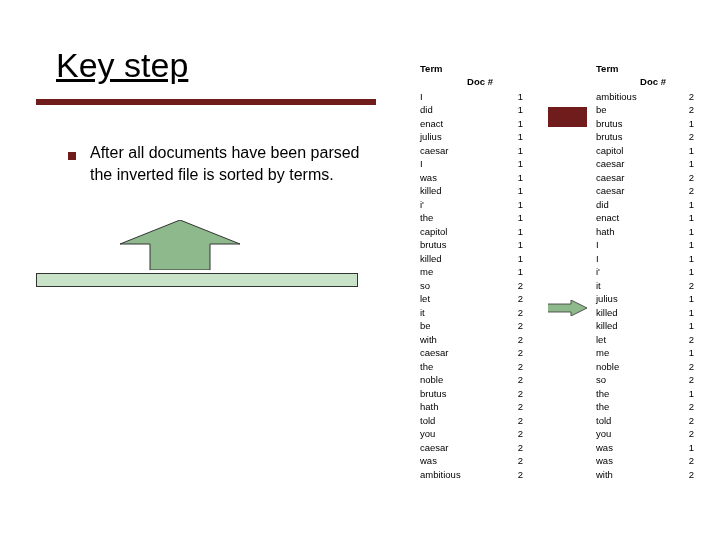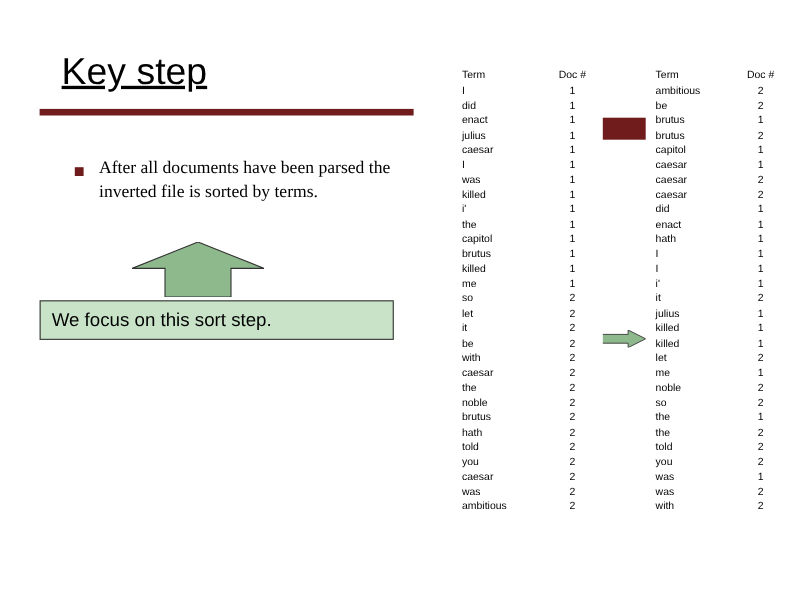--- a/index.html
+++ b/index.html
@@ -37,21 +37,20 @@
       background: #701c1c;
     }
     .body-text {
       position: absolute;
       left: 90px;
       top: 142px;
       width: 270px;
       font-size: 16px;
       line-height: 1.35;
       color: #000;
-      font-family: Liberation Serif, serif;
     }
     .arrow-up {
       position: absolute;
       left: 120px;
       top: 220px;
       width: 120px;
       height: 50px;
     }
     .arrow-up svg { width: 100%; height: 100%; display: block; }
     .callout {
@@ -80,22 +79,23 @@
       top: 62px;
       font-size: 9.5px;
       line-height: 1.42;
       color: #000;
       background: #fff;
     }
     .tbl-left { left: 418px; width: 130px; }
     .tbl-right { left: 594px; width: 124px; }
     .tbl-header {
       display: flex;
-      font-weight: 400;
+      font-weight: 700;
       margin-bottom: 1px;
+      flex-direction: column;
     }
     .tbl-row { display: flex; }
     .col-term { flex: 0 0 62%; padding-left: 2px; }
     .col-doc { flex: 0 0 38%; text-align: center; padding-right: 6px; }
     .red-block {
       position: absolute;
       left: 545px;
       top: 107px;
       width: 42px;
       height: 20px;
@@ -111,21 +111,20 @@
 <div class="bullet-sq"></div>
 <div class="body-text">After all documents have been parsed the inverted file is sorted by terms.</div>
 
 <div class="arrow-up">
   <svg viewBox="0 0 120 50" preserveAspectRatio="none">
     <polygon points="60,0 120,24 90,24 90,50 30,50 30,24 0,24" fill="#8db98d" stroke="#333" stroke-width="1"></polygon>
   </svg>
 </div>
 
 <div class="callout">
-  <div>We focus on this sort step.</div>
 </div>
 
 <div class="red-block"></div>
 
 <div class="arrow-right">
   <svg viewBox="0 0 42 16" preserveAspectRatio="none">
     <polygon points="0,4 26,4 26,0 42,8 26,16 26,12 0,12" fill="#8db98d" stroke="#333" stroke-width="0.8"></polygon>
   </svg>
 </div>
 

